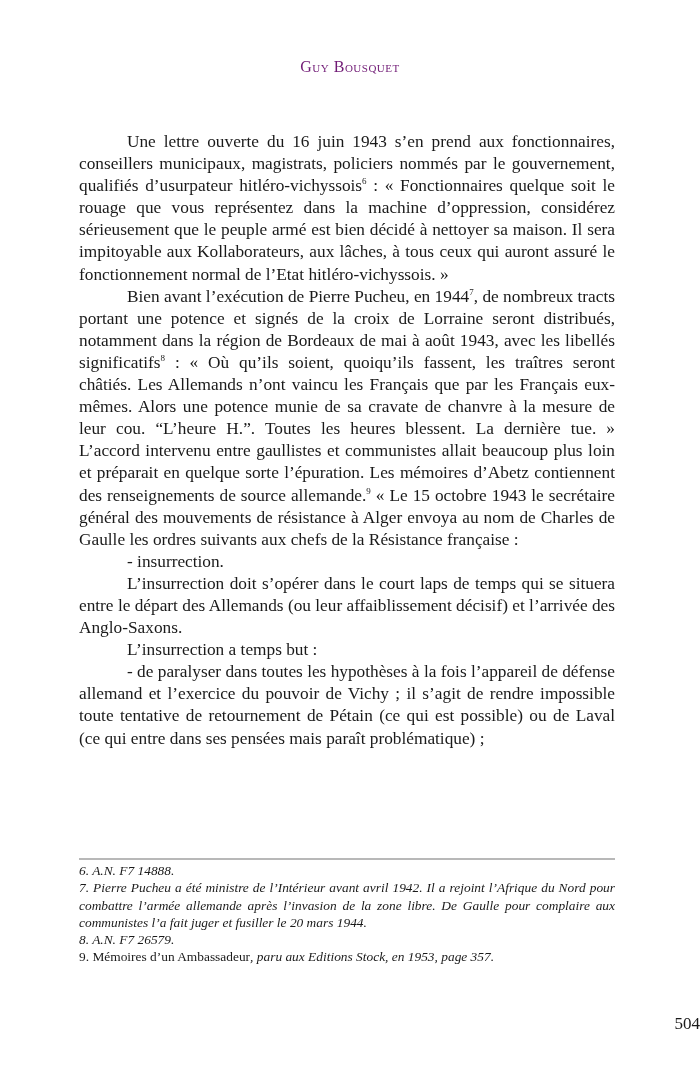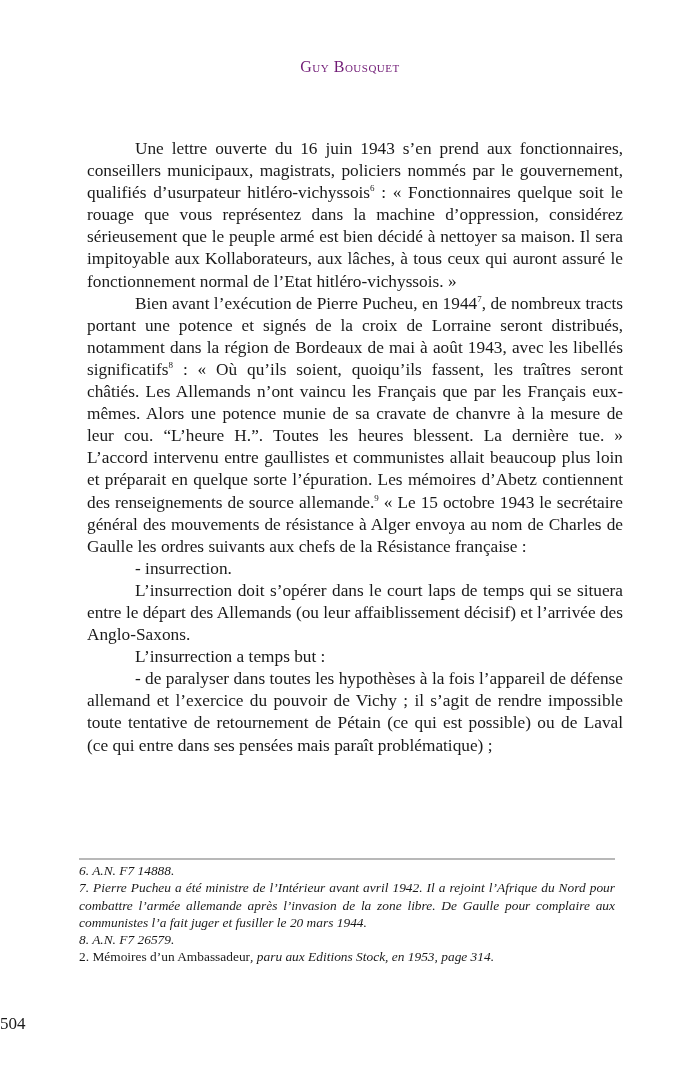--- a/index.html
+++ b/index.html
@@ -1,25 +1,25 @@
 <!DOCTYPE html>
 <html><head>
 <meta charset="utf-8">
 <style>
   html, body { margin: 0; padding: 0; background: #ffffff; }
   body { width: 700px; height: 1089px; position: relative; overflow: hidden; color: #1a1a1a; font-family: "Liberation Serif", "DejaVu Serif", serif; }
   .running-head { position: absolute; top: 58px; left: 0; width: 700px; text-align: center; font-size: 16px; font-variant: small-caps; letter-spacing: 0.5px; color: #701a75; }
-  .body-text { position: absolute; top: 138px; left: 79px; width: 536px; font-size: 17.3px; line-height: 22.1px; text-align: justify; margin-left: 8px; }
+  .body-text { position: absolute; top: 131px; left: 79px; width: 536px; font-size: 17.3px; line-height: 22.1px; text-align: justify; }
   .body-text p { margin: 0; text-indent: 48px; }
   .body-text sup { font-size: 9px; line-height: 0; vertical-align: 7px; }
   .rule { position: absolute; top: 858px; left: 79px; width: 536px; height: 0; border-top: 2px solid #b8b8b8; }
   .footnotes { position: absolute; top: 862px; left: 79px; width: 536px; font-size: 13.4px; line-height: 17.3px; text-align: justify; font-style: italic; }
   .footnotes p { margin: 0; }
   .footnotes .roman { font-style: normal; }
-  .page-number { position: absolute; top: 1014px; left: 0; width: 700px; text-align: left; font-size: 17px; }
+  .page-number { position: absolute; top: 1014px; left: 0; width: 700px; text-align: right; font-size: 17px; }
 </style>
 </head>
 <body>
 
 <div class="running-head">Guy Bousquet</div>
 
 <div class="body-text">
   <p><span>Une lettre ouverte du 16 juin 1943 s’en prend aux fonctionnaires, conseillers municipaux, magistrats, policiers nommés par le gouvernement, qualifiés d’usurpateur hitléro-vichyssois</span><sup>6</sup><span> : « Fonctionnaires quelque soit le rouage que vous représentez dans la machine d’oppression, considérez sérieusement que le peuple armé est bien décidé à nettoyer sa maison. Il sera impitoyable aux Kollaborateurs, aux lâches, à tous ceux qui auront assuré le fonctionnement normal de l’Etat hitléro-vichyssois. »</span></p>
   <p><span>Bien avant l’exécution de Pierre Pucheu, en 1944</span><sup>7</sup><span>, de nombreux tracts portant une potence et signés de la croix de Lorraine seront distribués, notamment dans la région de Bordeaux de mai à août 1943, avec les libellés significatifs</span><sup>8</sup><span> : « Où qu’ils soient, quoiqu’ils fassent, les traîtres seront châtiés. Les Allemands n’ont vaincu les Français que par les Français eux-mêmes. Alors une potence munie de sa cravate de chanvre à la mesure de leur cou. “L’heure H.”. Toutes les heures blessent. La dernière tue. » L’accord intervenu entre gaullistes et communistes allait beaucoup plus loin et préparait en quelque sorte l’épuration. Les mémoires d’Abetz contiennent des renseignements de source allemande.</span><sup>9</sup><span> « Le 15 octobre 1943 le secrétaire général des mouvements de résistance à Alger envoya au nom de Charles de Gaulle les ordres suivants aux chefs de la Résistance française :</span></p>
   <p>- insurrection.</p>
@@ -27,16 +27,16 @@
   <p>L’insurrection a temps but :</p>
   <p>- de paralyser dans toutes les hypothèses à la fois l’appareil de défense allemand et l’exercice du pouvoir de Vichy ; il s’agit de rendre impossible toute tentative de retournement de Pétain (ce qui est possible) ou de Laval (ce qui entre dans ses pensées mais paraît problématique) ;</p>
 </div>
 
 <div class="rule"></div>
 
 <div class="footnotes">
   <p>6. A.N. F7 14888.</p>
   <p>7. Pierre Pucheu a été ministre de l’Intérieur avant avril 1942. Il a rejoint l’Afrique du Nord pour combattre l’armée allemande après l’invasion de la zone libre. De Gaulle pour complaire aux communistes l’a fait juger et fusiller le 20 mars 1944.</p>
   <p>8. A.N. F7 26579.</p>
-  <p><span class="roman">2. Mémoires d’un Ambassadeur</span><span>, paru aux Editions Stock, en 1953, page 314.</span></p>
+  <p><span class="roman">9. Mémoires d’un Ambassadeur</span><span>, paru aux Editions Stock, en 1953, page 357.</span></p>
 </div>
 
 <div class="page-number">504</div>
 
 </body></html>

